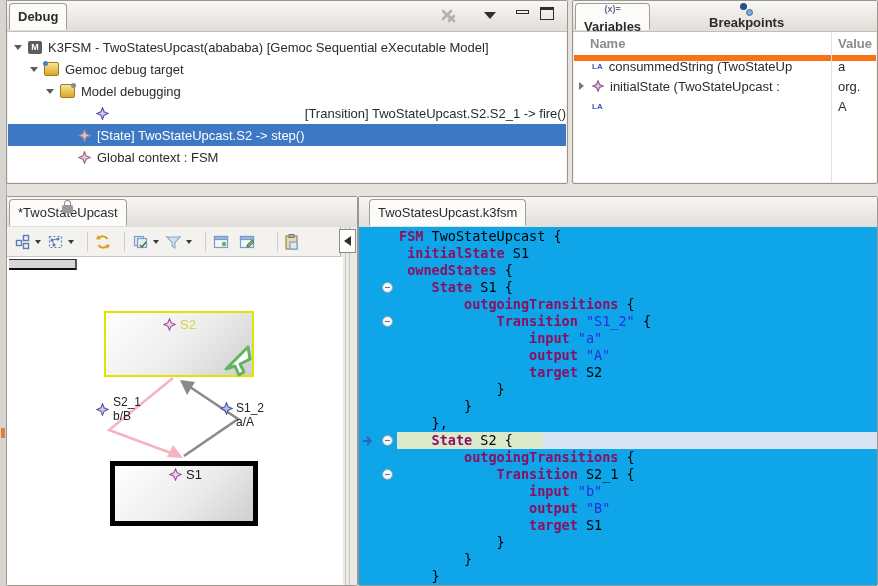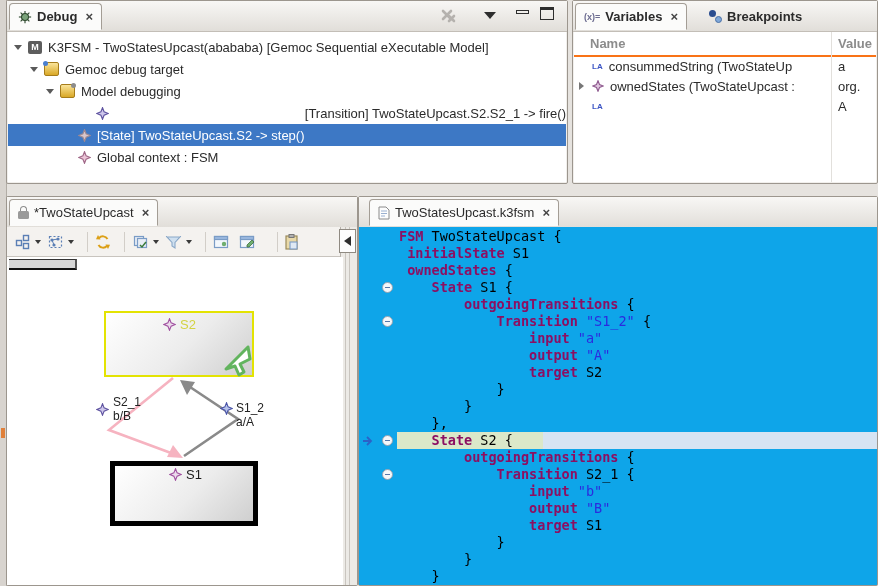--- a/index.html
+++ b/index.html
@@ -3,21 +3,21 @@
 <meta charset="utf-8">
 <style>
   html,body{margin:0;padding:0;background:#cfcbc6;}
   #stage{position:relative;width:878px;height:586px;background:#e6e3df;
          font-family:"Liberation Sans",sans-serif;font-size:13px;color:#2b2b2b;
          overflow:hidden;-webkit-user-select:none;user-select:none;}
   .panel{position:absolute;background:#f1efec;border:1px solid #9c968e;border-radius:2px;box-sizing:border-box;}
   .tabbar{position:absolute;left:0;top:0;right:0;height:30px;
           background:linear-gradient(#f8f7f5,#e1ded9);border-bottom:1px solid #c3beb7;}
   .tab{position:absolute;top:2px;height:27px;display:flex;align-items:center;gap:5px;
-       padding:0 8px;box-sizing:border-box;white-space:nowrap;cursor:default;}
+       padding:0 8px;box-sizing:border-box;white-space:nowrap;cursor:default;flex-direction:column;}
   .tab.active{background:#fbfbfa;border:1px solid #a39d95;border-bottom:1px solid #fbfbfa;
               border-radius:4px 4px 0 0;}
   .tab .close{font-weight:bold;font-size:13px;color:#444;margin-left:3px;}
   .viewtab{font-weight:bold;}
   .content{position:absolute;left:1px;right:1px;top:31px;bottom:1px;background:#fff;overflow:hidden;}
 
   
   .trow{position:relative;height:22px;display:flex;align-items:center;white-space:nowrap;overflow:hidden;}
   .trow.sel{background:#3d78c5;color:#fff;}
   .tw-exp{width:0;height:0;border-left:4px solid transparent;border-right:4px solid transparent;
@@ -25,21 +25,21 @@
   .ticon{flex:0 0 auto;margin-right:6px;display:inline-flex;align-items:center;justify-content:center;}
   .goldbox{width:13px;height:12px;border:1px solid #a67c1a;border-radius:2px;
            background:linear-gradient(#fae49a,#d9a826);position:relative;}
   .goldbox i{position:absolute;width:5px;height:5px;border-radius:50%;}
   .goldbox i.blue{background:#4a7fd0;left:-2px;top:-2px;}
   .goldbox i.gear{background:#8d8d8d;right:-2px;top:-2px;}
   .mbadge{width:14px;height:13px;background:#5d5d5d;border-radius:2px;color:#fff;
           font-size:9px;font-weight:bold;display:flex;align-items:center;justify-content:center;}
 
   
-  .vhead{position:absolute;left:0;right:0;top:0;height:23px;border-bottom:2px solid #f97316;
+  .vhead{position:absolute;left:0;right:0;top:0;height:23px;border-bottom:6px solid #f97316;
          color:#8c8c8c;font-weight:bold;display:flex;align-items:center;}
   .vrow{position:relative;height:20px;display:flex;align-items:center;white-space:nowrap;}
   .vexp{width:0;height:0;border-top:4px solid transparent;border-bottom:4px solid transparent;
         border-left:5px solid #777;position:absolute;left:5px;}
   .la{font-size:8px;font-weight:bold;color:#3b54c4;letter-spacing:0;}
   .vname{overflow:hidden;flex:0 0 auto;}
   .vval{position:absolute;left:264px;}
 
   
   .dtoolbar{position:absolute;left:0;top:30px;right:16px;height:30px;
@@ -202,21 +202,21 @@
             <span class="vname" style="max-width: 222px;">consummedString (TwoStateUp</span>
             <span class="vval">a</span>
           </div>
           <div class="vrow">
             <i class="vexp"></i>
             <span class="ticon" style="margin-left: 18px;">
               <svg width="12" height="12" viewBox="0 0 16 16">
                 <path d="M8 1 L10 6 L15 8 L10 10 L8 15 L6 10 L1 8 L6 6 Z" fill="#e0c8e0" stroke="#8f5a8f" stroke-width="1.5"></path>
               </svg>
             </span>
-            <span class="vname" style="max-width: 222px;">ownedStates (TwoStateUpcast :</span>
+            <span class="vname" style="max-width: 222px;">initialState (TwoStateUpcast :</span>
             <span class="vval">org.</span>
           </div>
           <div class="vrow">
             <span class="ticon" style="margin-left: 18px;">
               <span class="la">LA</span>
             </span>
             <span class="vval">A</span>
           </div>
         </div>
     </div>

